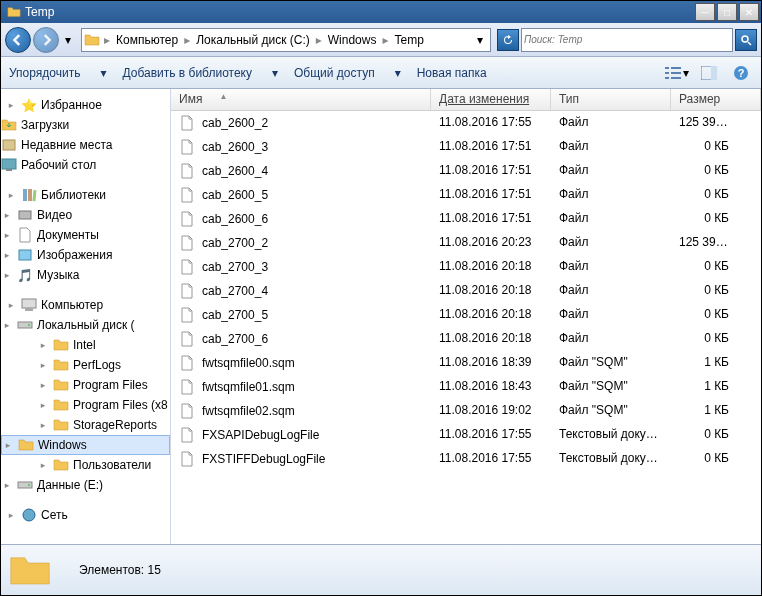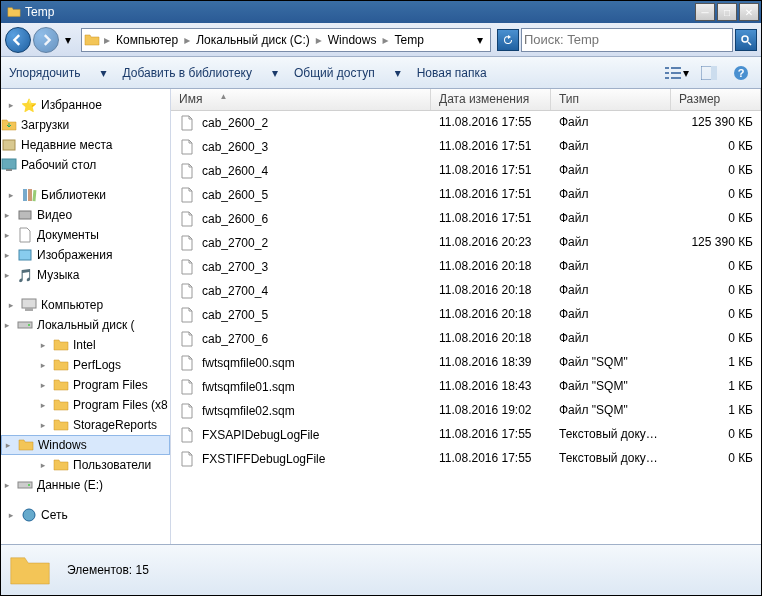--- a/index.html
+++ b/index.html
@@ -16,21 +16,21 @@
 .navbar { height: 34px; background: linear-gradient(#e8eef8,#d4dff0); border-bottom: 1px solid #a0b0c8; display: flex; align-items: center; padding: 0 4px; gap: 2px; }
 .nav-btn { width: 26px; height: 26px; border-radius: 50%; background: radial-gradient(circle at 30% 30%,#5aa0e0,#2060a0); border: 1px solid #104070; display: flex; align-items: center; justify-content: center; color: #fff; cursor: pointer; }
 .nav-btn.disabled { opacity: .6; }
 .nav-dd { width: 14px; height: 26px; display: flex; align-items: center; justify-content: center; cursor: pointer; }
 .addressbar { flex: 1; height: 24px; background: #fff; border: 1px solid #7a8ca8; margin: 0 4px; display: flex; align-items: center; padding: 0 2px; gap: 4px; }
 .addressbar .sep { color: #888; }
 .addressbar .crumb { padding: 0 2px; cursor: pointer; }
 .addr-dd { width: 16px; display: flex; justify-content: center; cursor: pointer; }
 .refresh-btn { width: 22px; height: 22px; background: linear-gradient(#4a90d0,#2060a0); border: 1px solid #104070; display: flex; align-items: center; justify-content: center; color: #fff; cursor: pointer; }
 .searchbox { width: 212px; height: 24px; background: #fff; border: 1px solid #7a8ca8; display: flex; align-items: center; padding: 0 2px; }
-.searchbox input { flex: 1; border: none; outline: none; font-size: 13px; color: #a21caf; }
+.searchbox input { flex: 1; border: none; outline: none; font-size: 10px; color: #a21caf; font-style: italic; }
 .search-btn { width: 22px; height: 22px; background: linear-gradient(#4a90d0,#2060a0); border: 1px solid #104070; display: flex; align-items: center; justify-content: center; cursor: pointer; }
 
 
 .toolbar { height: 32px; background: linear-gradient(#f4f8fc,#dde8f4); border-bottom: 1px solid #a0b0c8; display: flex; align-items: center; padding: 0 8px; gap: 16px; }
 .tool-item { color: #1a3a6a; cursor: pointer; display: flex; align-items: center; gap: 20px; }
 .tool-right { margin-left: auto; display: flex; gap: 8px; align-items: center; }
 .tool-icon-btn { width: 24px; height: 22px; display: flex; align-items: center; justify-content: center; cursor: pointer; }
 
 
 .main { flex: 1; display: flex; overflow: hidden; border-bottom: 1px solid #a0b0c8; }
@@ -42,34 +42,34 @@
 .tree-icon { width: 16px; height: 16px; display: inline-flex; align-items: center; justify-content: center; font-size: 13px; }
 .lvl0 { padding-left: 4px; font-weight: normal; }
 .lvl1 { }
 .lvl2 { padding-left: 36px; }
 
 
 .filelist { flex: 1; display: flex; flex-direction: column; overflow: hidden; }
 .columns { height: 22px; background: linear-gradient(#fdfdfd,#ececec); border-bottom: 1px solid #d0d0d0; display: flex; }
 .col { border-right: 1px solid #d8d8d8; padding: 3px 8px; color: #444; cursor: pointer; display: flex; align-items: flex-start; gap: 17px; }
 .col-name { width: 260px; }
-.col-date { width: 120px; }
+.col-date { width: 120px; text-decoration: underline; }
 .col-type { width: 120px; }
 .col-size { flex: 1; }
 .rows { flex: 1; overflow: auto; }
 .row { display: flex; padding: 2px 0; cursor: pointer; }
 .cell { padding: 2px 8px; overflow: hidden; text-overflow: ellipsis; white-space: nowrap; }
 .cell-name { width: 260px; display: flex; align-items: center; gap: 7px; }
 .cell-date { width: 120px; }
 .cell-type { width: 120px; }
-.cell-size { flex: 1; text-align: right; padding-right: 8px; }
+.cell-size { flex: 1; text-align: right; padding-right: 32px; }
 .file-icon { width: 16px; height: 16px; }
 
 
-.statusbar { height: 50px; background: linear-gradient(#f4f8fc,#dde8f4); display: flex; align-items: center; padding: 0 8px; gap: 16px; }
+.statusbar { height: 50px; background: linear-gradient(#f4f8fc,#dde8f4); display: flex; align-items: center; padding: 0 8px; gap: 28px; }
 .status-icon { width: 42px; height: 36px; }
 
 .folder-svg { fill: #f3c557; stroke: #c89020; stroke-width: .5; }
 .file-svg { fill: #fff; stroke: #999; stroke-width: 1; }
 </style>
 </head>
 <body>
 
 <div class="window">
 

